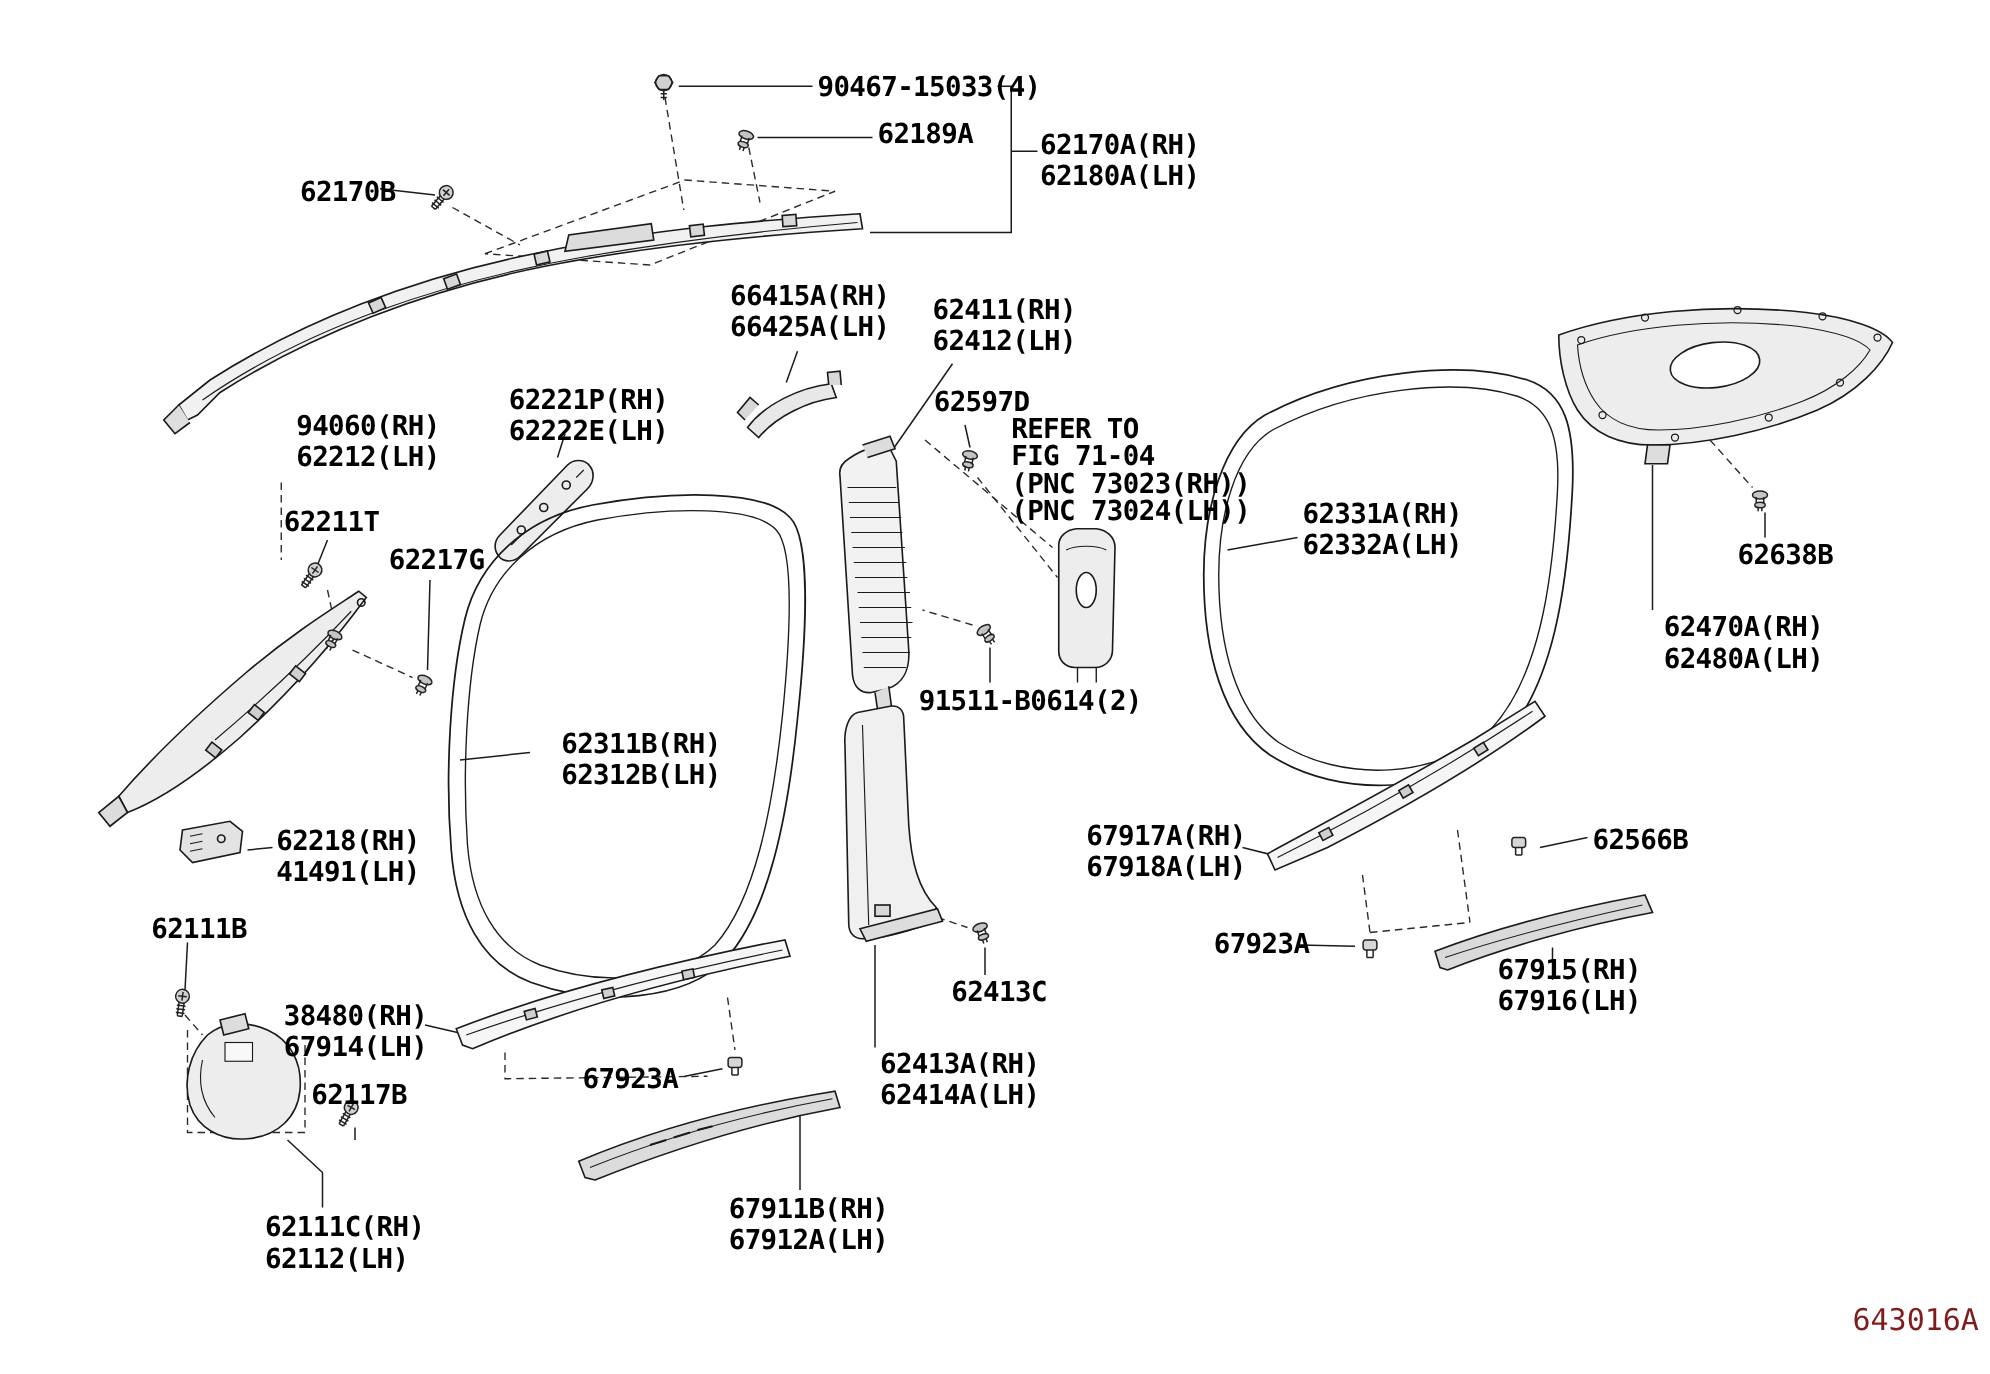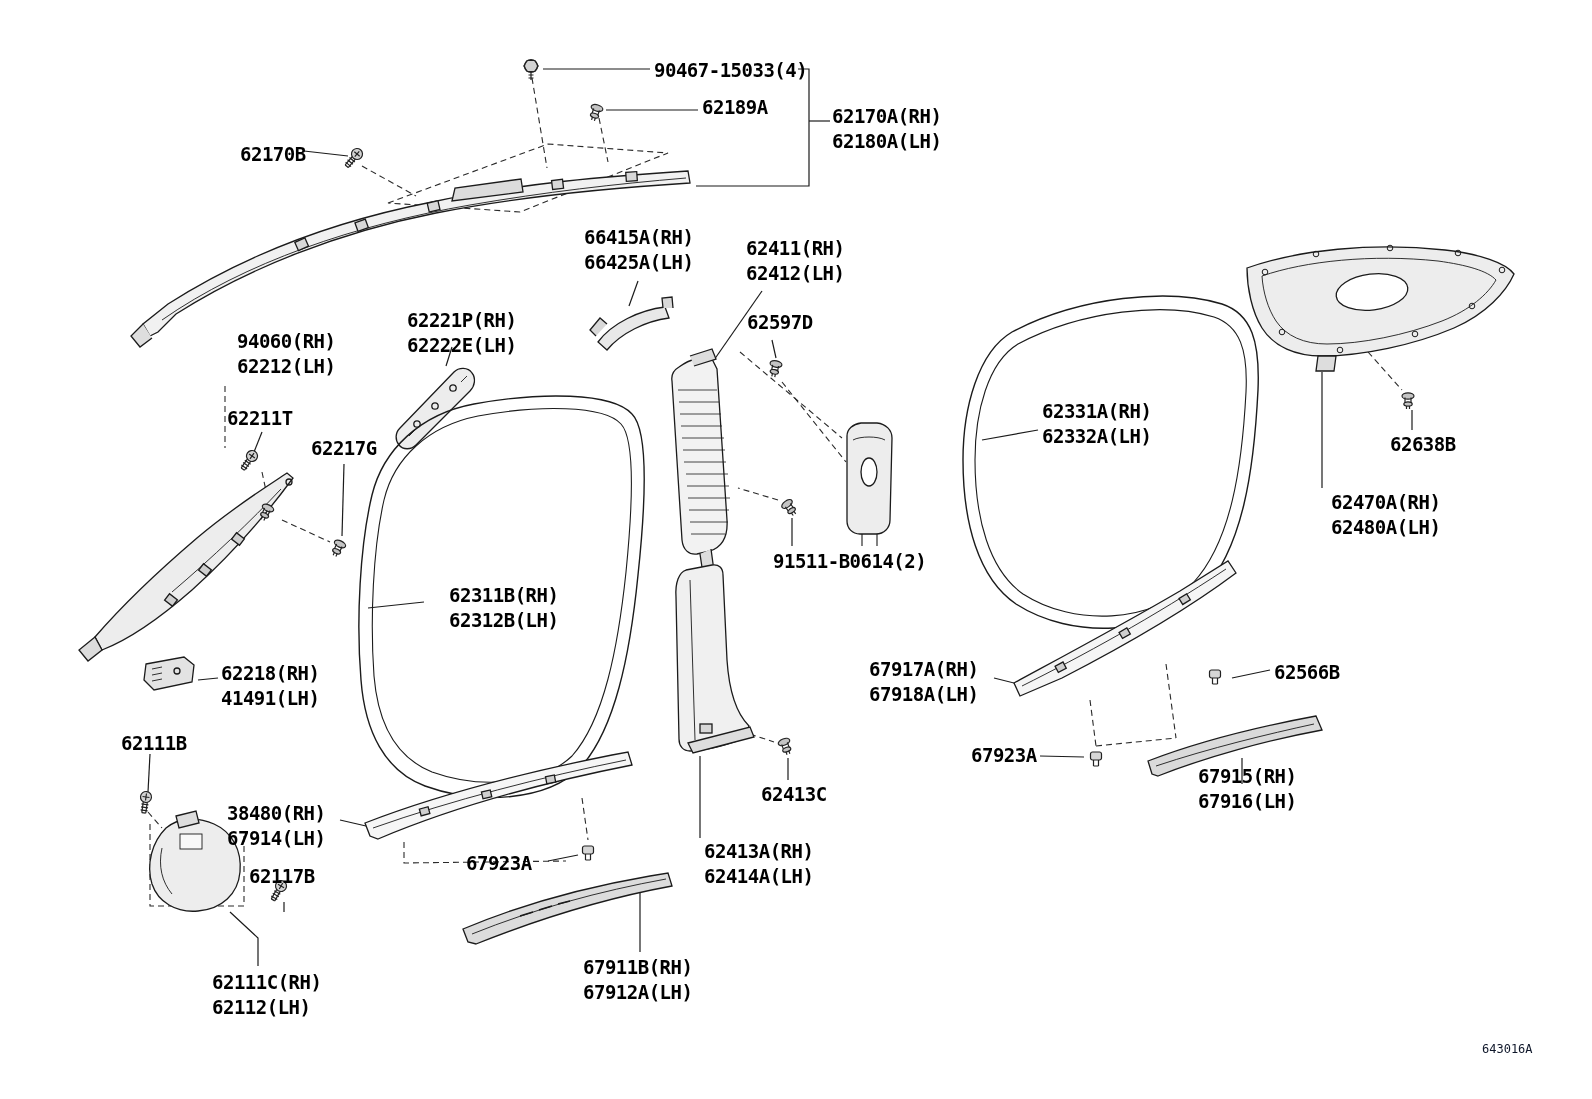--- a/index.html
+++ b/index.html
@@ -1,22 +1,22 @@
 <!DOCTYPE html>
 <html><head>
 <meta charset="utf-8">
 <style>
   html,body{margin:0;padding:0;background:#ffffff;}
   .stage{position:relative;width:1592px;height:1099px;background:#ffffff;overflow:hidden;
          font-family:"DejaVu Sans Mono", "Liberation Mono", monospace;}
   svg.art{position:absolute;left:0;top:0;}
-  .lbl{position:absolute;font-weight:700;font-size:19px;line-height:25px;color:#000;
+  .lbl{position:absolute;font-weight:700;font-size:22px;line-height:25px;color:#000;
        white-space:nowrap;letter-spacing:-0.5px;}
   .lbl.tight{line-height:22px;}
-  .figcode{position:absolute;font-weight:400;font-size:12px;color:#0f172a;white-space:nowrap;}
+  .figcode{position:absolute;font-weight:400;font-size:24px;color:#7f1d1d;white-space:nowrap;}
 </style>
 </head>
 <body>
 
 <div class="stage">
 
 <svg class="art" width="1592" height="1099" viewBox="0 0 1592 1099">
   <defs>
     <g id="icon-screw" stroke="#222" stroke-width="1.2">
       <circle cx="0" cy="0" r="5.5" fill="#d2d2d2"></circle>
@@ -259,20 +259,26 @@
   <div>62412(LH)</div>
 </div>
 
 <div class="lbl" style="left:407px;top:308px">
   <div>62221P(RH)</div>
   <div>62222E(LH)</div>
 </div>
 
 <div class="lbl" style="left:747px;top:310px">62597D</div>
 
+<div class="lbl tight" style="left:809px;top:333px">
+  <div>REFER TO</div>
+  <div>FIG 71-04</div>
+  <div>(PNC 73023(RH))</div>
+  <div>(PNC 73024(LH))</div>
+</div>
 
 <div class="lbl" style="left:237px;top:329px">
   <div>94060(RH)</div>
   <div>62212(LH)</div>
 </div>
 
 <div class="lbl" style="left:227px;top:406px">62211T</div>
 <div class="lbl" style="left:311px;top:436px">62217G</div>
 
 <div class="lbl" style="left:1042px;top:399px">
@@ -280,21 +286,21 @@
   <div>62332A(LH)</div>
 </div>
 
 <div class="lbl" style="left:1390px;top:432px">62638B</div>
 
 <div class="lbl" style="left:1331px;top:490px">
   <div>62470A(RH)</div>
   <div>62480A(LH)</div>
 </div>
 
-<div class="lbl" style="left:773px;top:549px">91511-B0614(2)</div>
+<div class="lbl" style="left:735px;top:549px">91511-B0614(2)</div>
 
 <div class="lbl" style="left:449px;top:583px">
   <div>62311B(RH)</div>
   <div>62312B(LH)</div>
 </div>
 
 <div class="lbl" style="left:221px;top:661px">
   <div>62218(RH)</div>
   <div>41491(LH)</div>
 </div>

